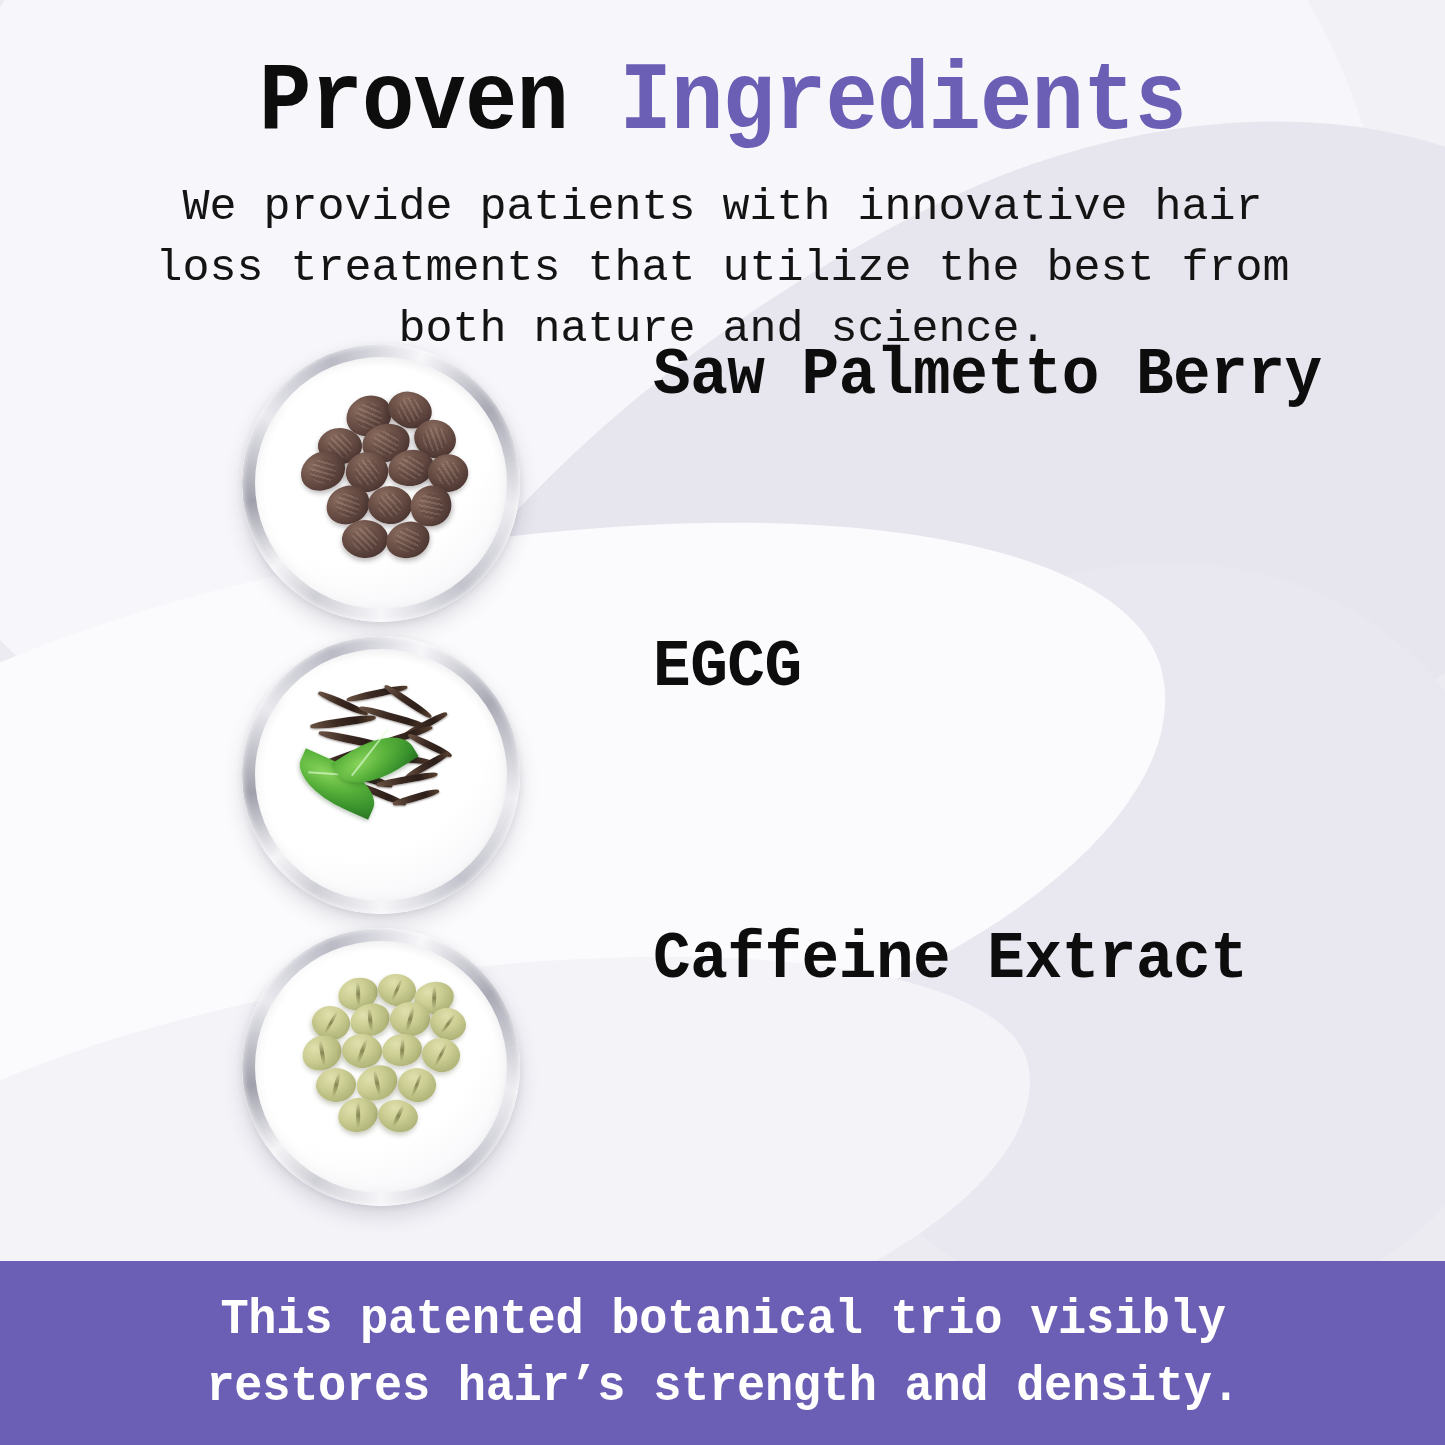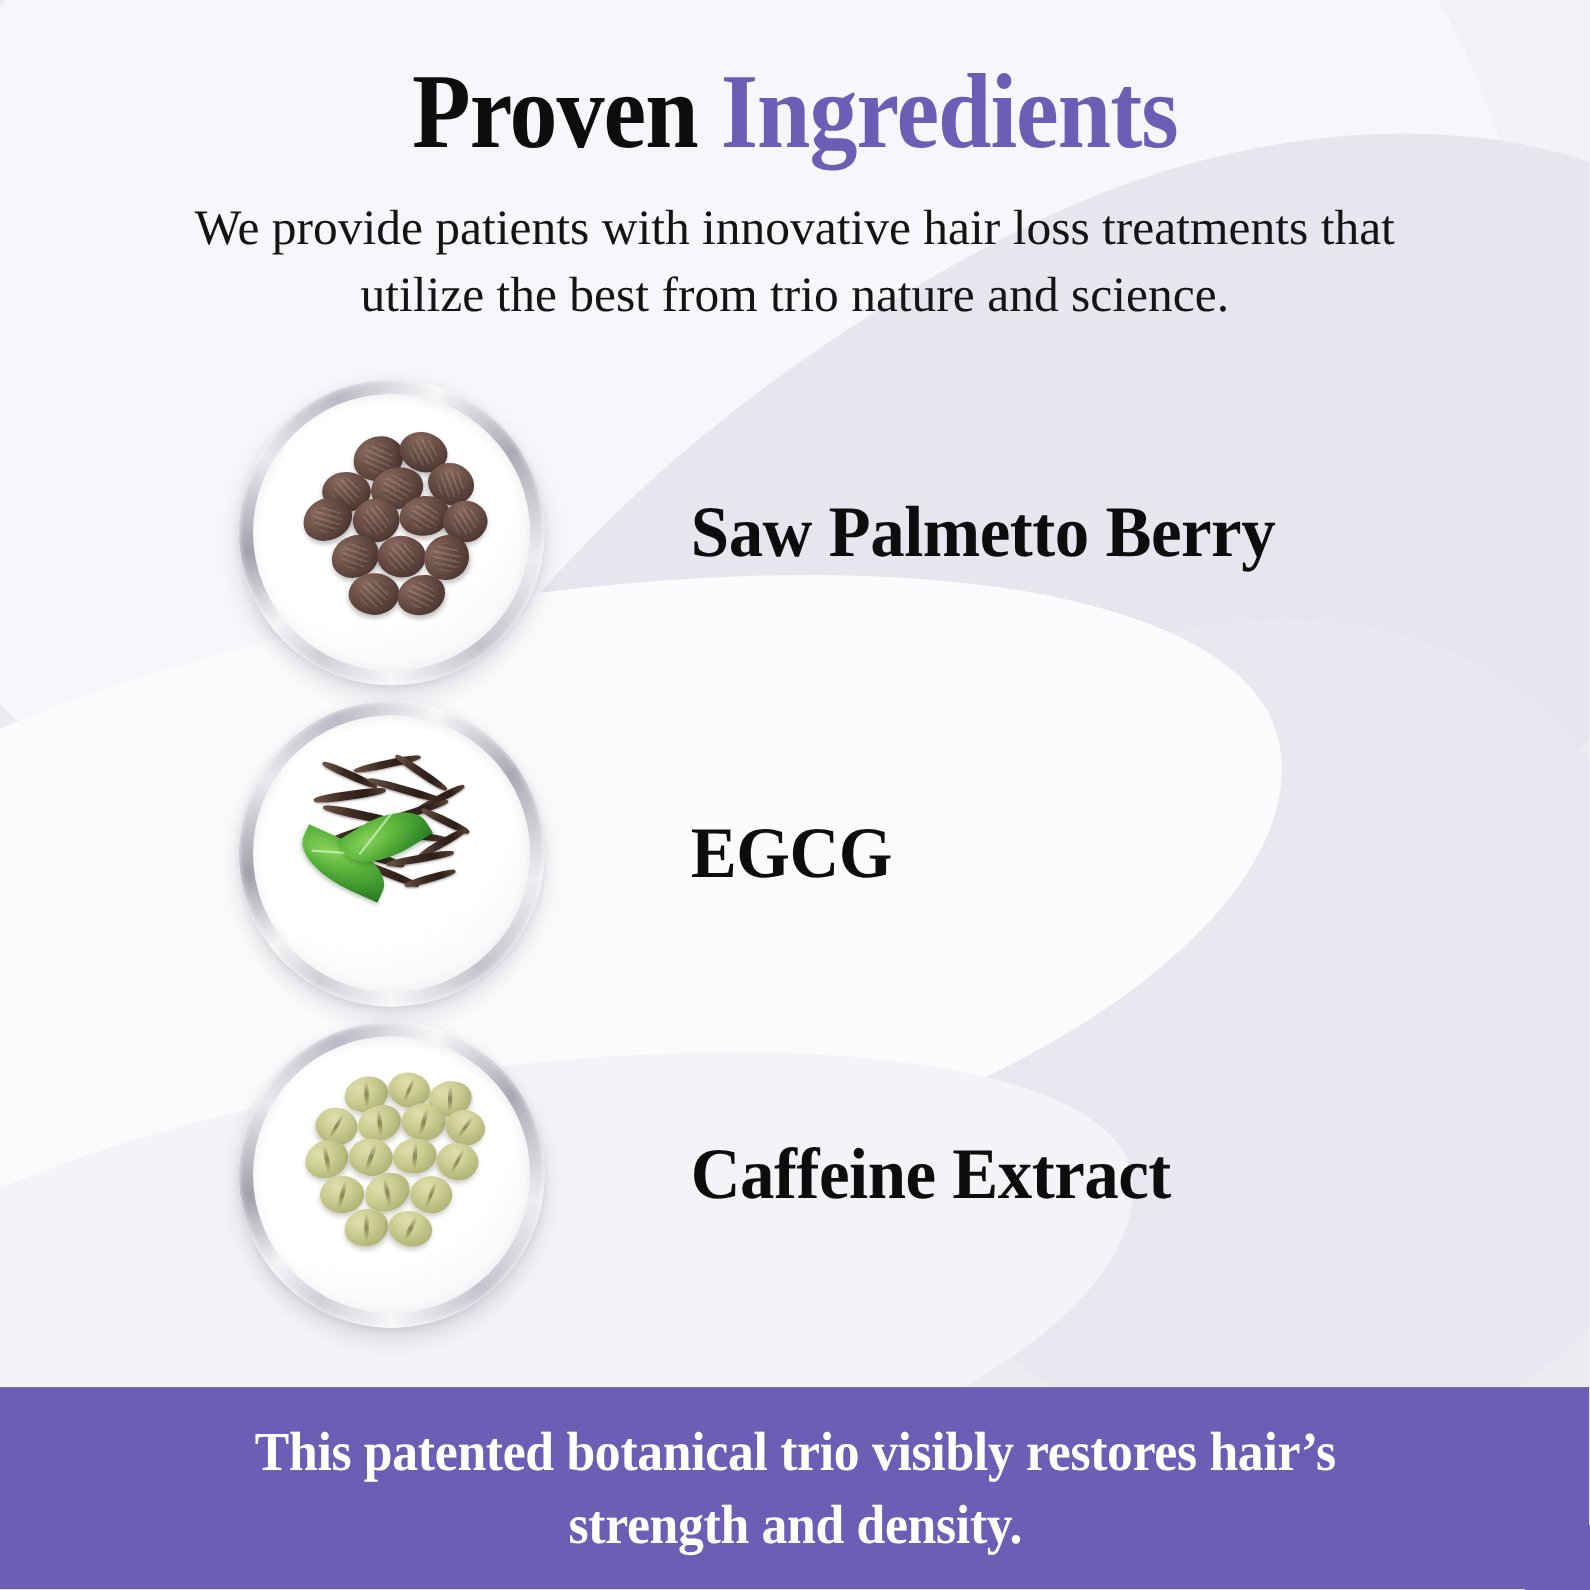--- a/index.html
+++ b/index.html
@@ -6,21 +6,21 @@
     margin: 0;
     padding: 0;
     background: #ffffff;
   }
   #canvas {
     position: relative;
     width: 1445px;
     height: 1445px;
     overflow: hidden;
     background: #edebf2;
-    font-family: Liberation Serif, serif;
+    font-family: Liberation Mono, monospace;
   }
 
   
   .bg-layer { position: absolute; inset: 0; overflow: hidden; }
   .bg-swoosh-1 {
     position: absolute;
     left: -120px; top: -340px;
     width: 1500px; height: 1180px;
     background: #f7f6fa;
     border-radius: 50% 50% 46% 54% / 58% 56% 44% 42%;
@@ -106,21 +106,21 @@
   
   .rows {
     position: absolute;
     left: 0; right: 0; top: 338px;
     z-index: 5;
   }
   .row {
     position: relative;
     height: 292px;
     display: flex;
-    align-items: center;
+    margin-left: 25px;
   }
   .dish-wrap {
     position: relative;
     width: 290px;
     height: 290px;
     margin-left: 212px;
     flex: none;
   }
   .ing-label {
     margin-left: 126px;
@@ -289,21 +289,21 @@
     <div class="bg-swoosh-1"></div>
     <div class="bg-swoosh-4"></div>
     <div class="bg-swoosh-2"></div>
     <div class="bg-swoosh-6"></div>
     <div class="bg-swoosh-3"></div>
     <div class="bg-swoosh-5"></div>
   </div>
 
   <div class="header">
     <h1 class="title"><span class="t-black">Proven </span><span class="t-accent">Ingredients</span></h1>
-    <p class="subtitle">We provide patients with innovative hair loss treatments that utilize the best from trio nature and science.</p>
+    <p class="subtitle">We provide patients with innovative hair loss treatments that utilize the best from both nature and science.</p>
   </div>
 
   <div class="rows">
 
     <div class="row">
       <div class="dish-wrap">
         <div class="dish">
           <div class="dish-rim"></div>
           <div class="dish-inner">
             <div class="dish-fluid"></div>

